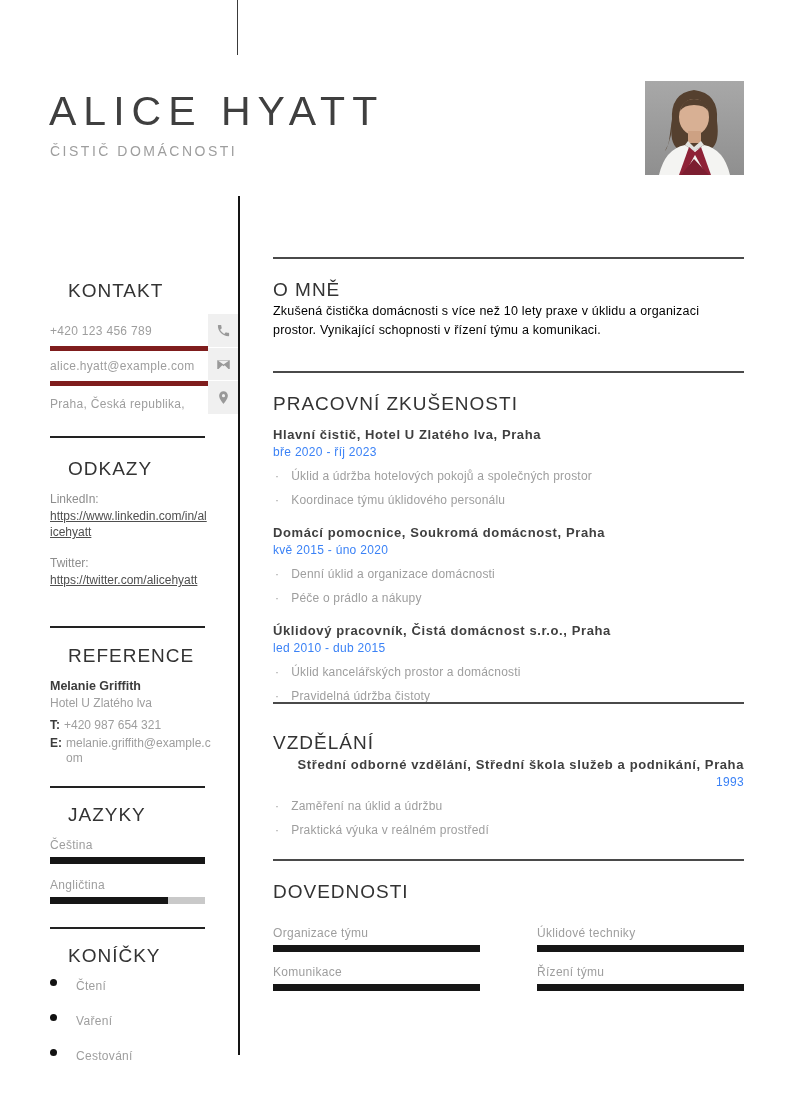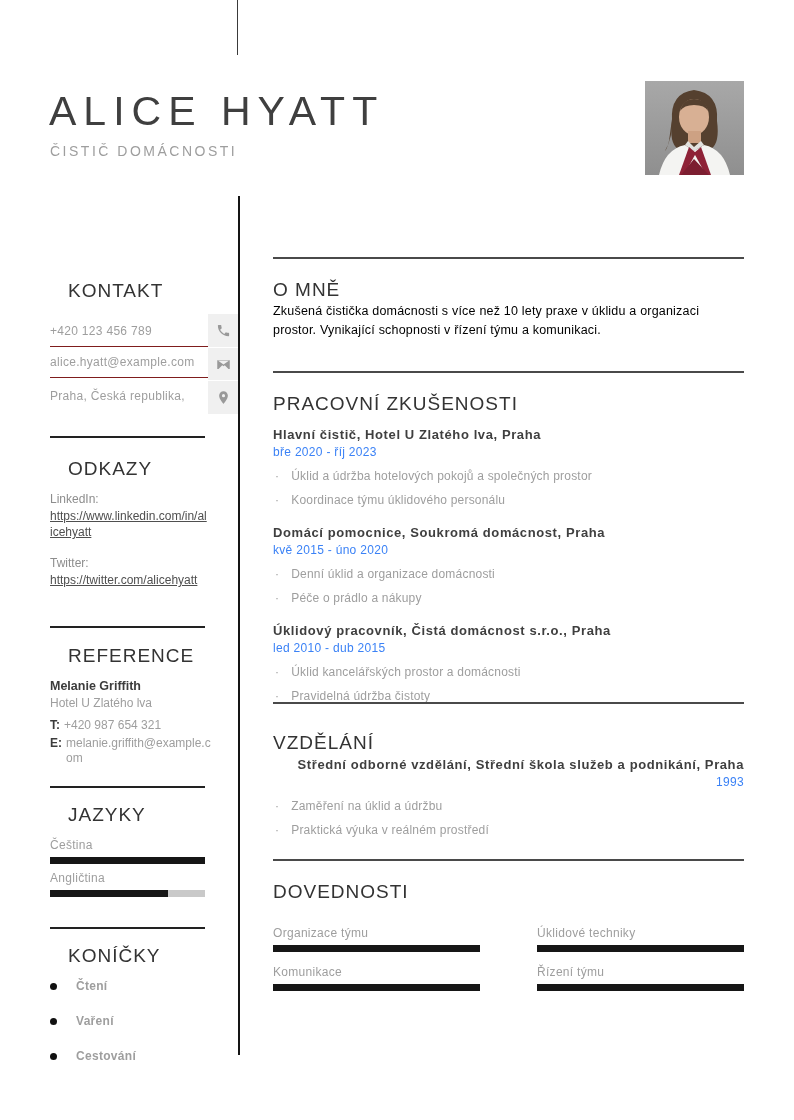--- a/index.html
+++ b/index.html
@@ -17,21 +17,21 @@
   .name { position:absolute; left:49px; top:88px; font-size:41px; font-weight:400; letter-spacing:7px; color:#3f3f3f; }
   .subtitle { position:absolute; left:50px; top:143px; font-size:14px; letter-spacing:2.5px; color:#9e9e9e; }
   .photo { position:absolute; left:645px; top:81px; width:99px; height:94px; overflow:hidden; }
 
   
   .h-side { position:absolute; left:50px; font-size:19px; font-weight:500; letter-spacing:1px; color:#333;margin-left:18px; }
   .h-main { position:absolute; left:273px; font-size:19px; font-weight:500; letter-spacing:1px; color:#333; }
 
   
   .contact-rows { position:absolute; left:50px; top:316px; width:158px; }
-  .c-row { font-size:12px; color:#9e9e9e; padding:8px 0 8px 0; border-bottom:1px solid #7f1d1d; letter-spacing:.3px; }
+  .c-row { font-size:12px; color:#9e9e9e; padding:8px 0 8px 0; border-bottom:5px solid #7f1d1d; letter-spacing:.3px; }
   .c-row.last { border-bottom:none; line-height:1.45; padding-top:10px; }
   .icon-strip { position:absolute; left:208px; top:314px; width:30px; height:100px; display:flex; flex-direction:column; gap:1px; }
   .icon-cell { flex:1; background:#f0f0f0; display:flex; align-items:center; justify-content:center; }
   .icon-cell svg { width:15px; height:15px; fill:#999; }
 
   
   .links { position:absolute; left:50px; top:492px; width:158px; }
   .link-item { margin-bottom:16px; }
   .link-label { font-size:12px; color:#8d8d8d; margin-bottom:2px; }
   .link-url { font-size:12px; color:#4f4f4f; text-decoration:underline; word-break:break-all; line-height:1.35; display:block; }
@@ -43,25 +43,25 @@
   .ref-line { display:flex; font-size:12px; margin-top:8px; }
   .ref-line.tight { margin-top:2px; }
   .ref-key { font-weight:bold; color:#3c3c3c; margin-right:4px; flex:0 0 auto; }
   .ref-val { color:#9e9e9e; overflow-wrap:anywhere; line-height:1.3; }
 
   
   .languages { position:absolute; left:50px; top:838px; width:155px; }
   .bar-label { font-size:12px; color:#9e9e9e; margin-bottom:5px; letter-spacing:.3px; }
   .bar-track { height:7px; background:#c9c9c9; width:100%; }
   .bar-fill { height:100%; background:#161616; }
-  .lang-item { margin-bottom:7px; }
+  .lang-item { margin-bottom:14px; }
 
   
   .hobbies { position:absolute; left:50px; top:979px; width:155px; }
-  .hobby { display:flex; align-items:center; margin-bottom:21px;font-weight:bold; }
+  .hobby { display:flex; align-items:flex-start; margin-bottom:21px; }
   .hobby-dot { width:7px; height:7px; border-radius:50%; background:#111; margin-right:19px; flex:0 0 auto; }
   .hobby-label { font-size:12px; color:#9e9e9e; letter-spacing:.3px; }
 
   
   .about-text { position:absolute; left:273px; top:302px; width:471px; font-size:12.5px; color:#000000; line-height:1.55; letter-spacing:.2px; }
   .jobs { position:absolute; left:273px; top:427px; width:471px; }
   .job { margin-bottom:18px; }
   .job-title { font-size:13px; font-weight:bold; color:#3f3f3f; letter-spacing:.6px; }
   .job-dates { font-size:12px; color:#3b82f6; margin-top:3px; letter-spacing:.3px; }
   .job-bullet { display:flex; margin-top:10px; font-size:12px; color:#9e9e9e; letter-spacing:.2px; }

